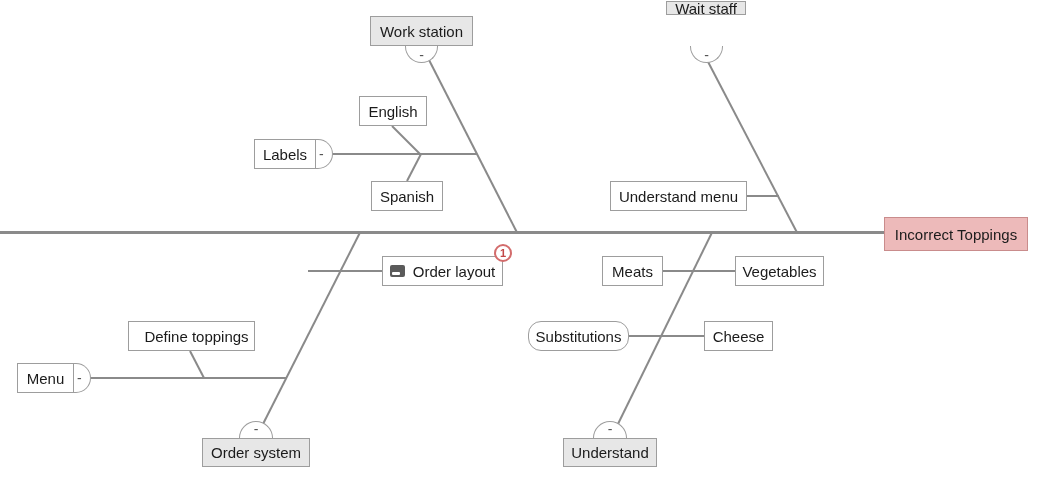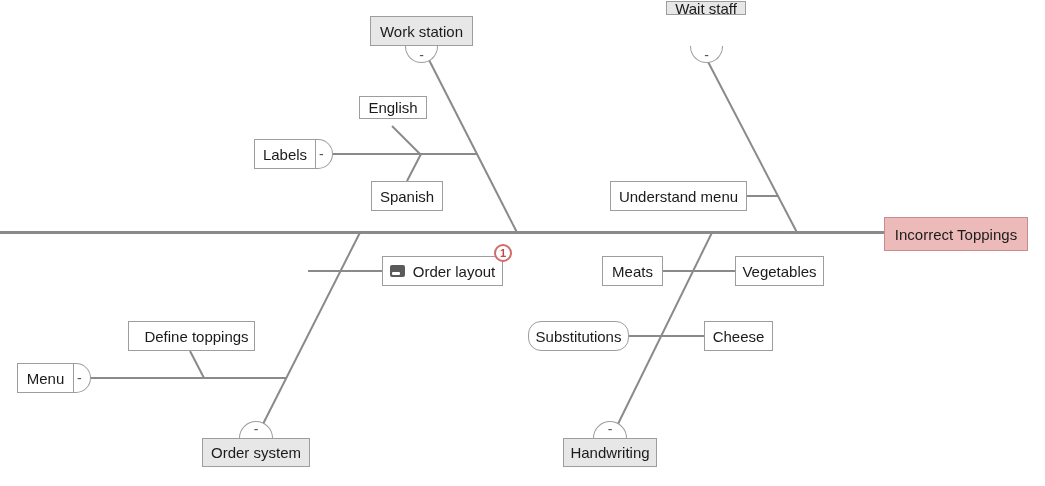--- a/index.html
+++ b/index.html
@@ -58,28 +58,28 @@
   <div class="node category" style="left:370px;top:16px;width:103px;height:30px;">
     <span>Work station</span>
   </div>
   <div class="node category" style="left:666px;top:1px;width:80px;height:14px;">
     <span>Wait staff</span>
   </div>
   <div class="node category" style="left:202px;top:438px;width:108px;height:29px;">
     <span>Order system</span>
   </div>
   <div class="node category" style="left:563px;top:438px;width:94px;height:29px;">
-    <span>Handwriting</span>
+    <span>Understand</span>
   </div>
 
   <div class="node effect" style="left:884px;top:217px;width:144px;height:34px;">
     <span>Incorrect Toppings</span>
   </div>
 
-  <div class="node" style="left:359px;top:96px;width:68px;height:23px;">
+  <div class="node" style="left:359px;top:96px;width:68px;height:30px;">
     <span>English</span>
   </div>
   <div class="node" style="left:254px;top:139px;width:62px;height:30px;">
     <span>Labels</span>
   </div>
   <div class="node" style="left:371px;top:181px;width:72px;height:30px;">
     <span>Spanish</span>
   </div>
   <div class="node" style="left:610px;top:181px;width:137px;height:30px;">
     <span>Understand menu</span>

